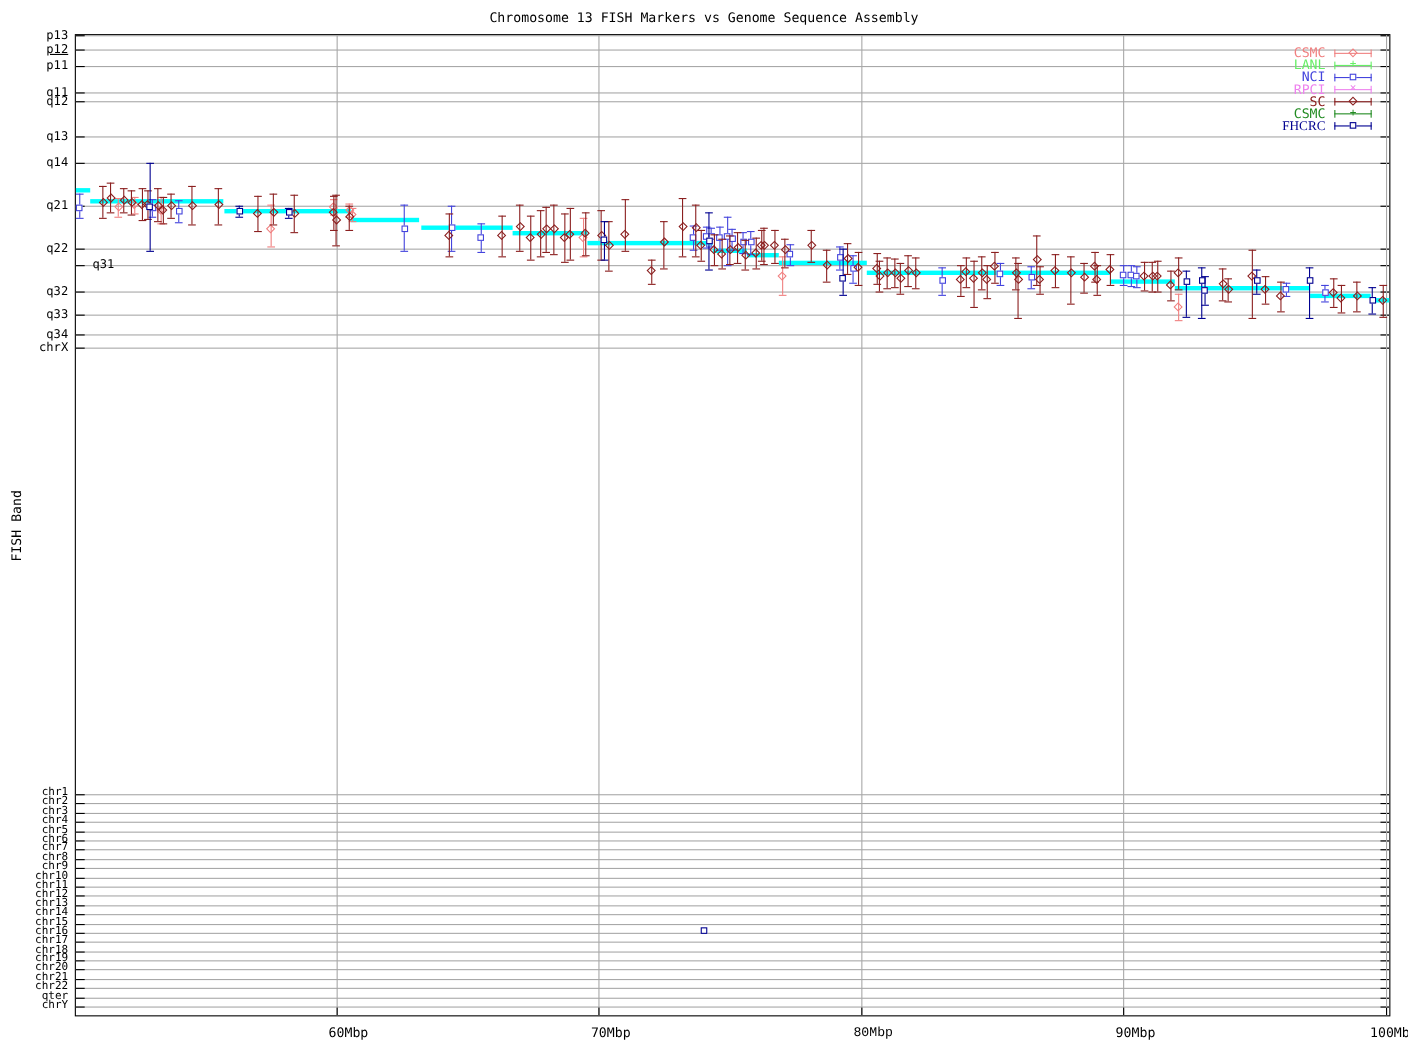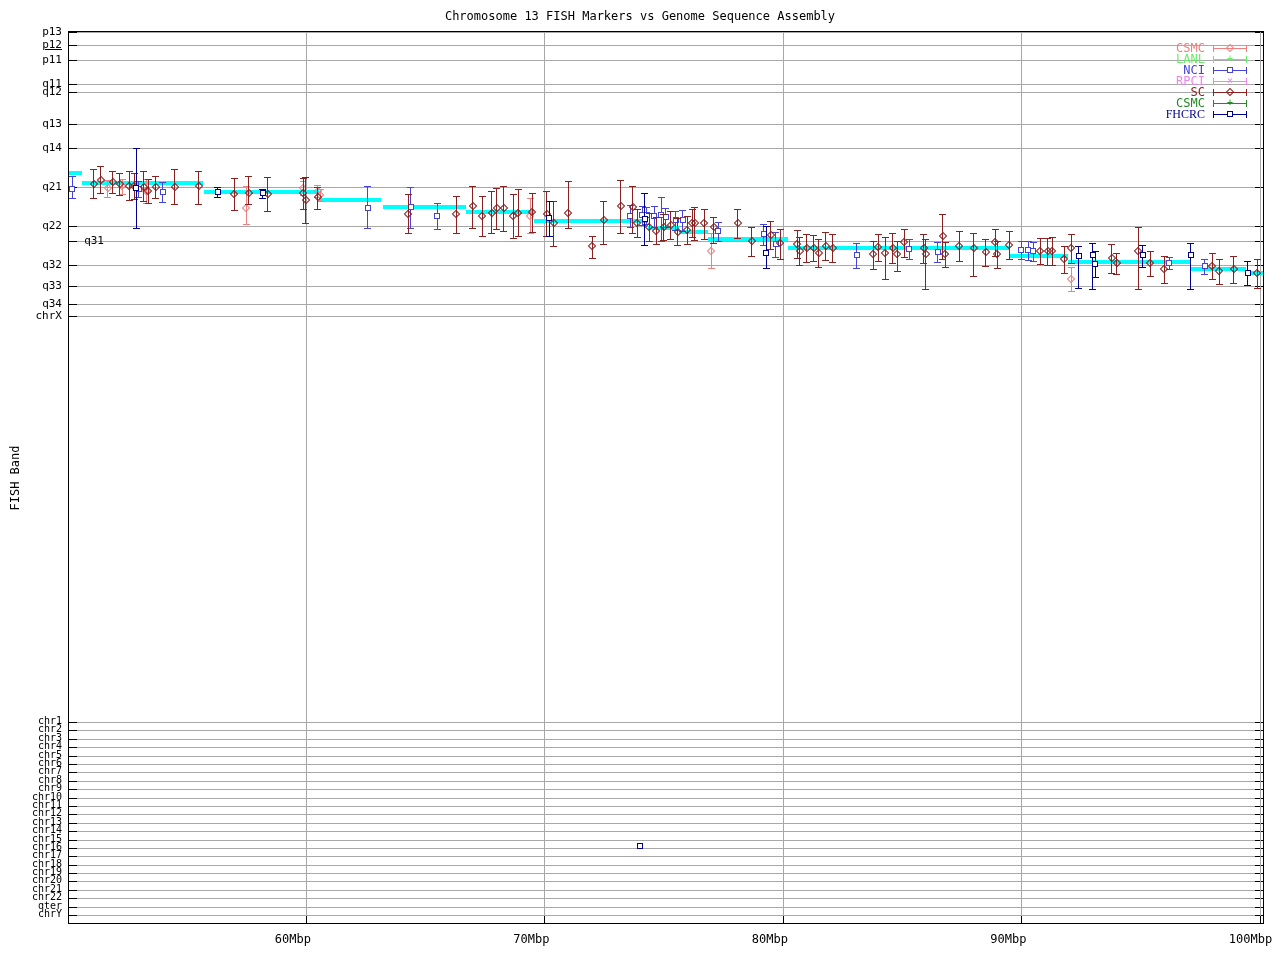--- a/index.html
+++ b/index.html
@@ -11,21 +11,21 @@
           transform:rotate(-90deg);}
   #plot-area{position:absolute;left:68px;top:31px;width:1194px;height:891px;
              border:1px solid #000;box-sizing:content-box;}
   .hgrid{position:absolute;left:0;width:100%;height:1px;background:#a8a8a8;}
   .vgrid{position:absolute;top:0;height:100%;width:1px;background:#a8a8a8;}
   .ytick{position:absolute;left:0;width:8px;height:1px;background:#000;}
   .ytick.right{left:auto;right:0;}
   .xtick{position:absolute;bottom:0;width:1px;height:7px;background:#000;}
   .ylab{position:absolute;left:0;width:62px;text-align:right;font-size:11px;line-height:11px;}
   .ylab.chr{font-size:10px;line-height:10px;}
-  .xlab{position:absolute;top:932px;width:60px;text-align:left;font-size:12px;}
+  .xlab{position:absolute;top:932px;width:60px;text-align:right;font-size:12px;}
   .seg{position:absolute;height:4px;background:#00ffff;}
   .ebar{position:absolute;width:1px;}
   .ecap{position:absolute;width:7px;height:1px;}
   .mk-diamond{position:absolute;width:4px;height:4px;border:1px solid;transform:rotate(45deg);background:transparent;}
   .mk-square{position:absolute;width:4px;height:4px;border:1px solid;background:#fff;}
   .legend-row{position:absolute;right:16px;display:flex;align-items:center;font-size:12px;height:12px;}
   .legend-label{margin-right:8px;}
   .legend-sample{position:relative;width:34px;height:9px;}
   .legend-sample .hline{position:absolute;left:0;top:4px;width:34px;height:1px;}
   .legend-sample .cap{position:absolute;top:1px;width:1px;height:7px;}
@@ -808,17 +808,17 @@
       <div class="ylab chr" style="top: 850px;">chr17</div>
       <div class="ylab chr" style="top: 859px;">chr18</div>
       <div class="ylab chr" style="top: 867px;">chr19</div>
       <div class="ylab chr" style="top: 875px;">chr20</div>
       <div class="ylab chr" style="top: 884px;">chr21</div>
       <div class="ylab chr" style="top: 892px;">chr22</div>
       <div class="ylab chr" style="top: 901px;">qter</div>
       <div class="ylab chr" style="top: 909px;">chrY</div>
       <div class="xlab" style="left: 274.83px;">60Mbp</div>
       <div class="xlab" style="left: 513.331px;">70Mbp</div>
-      <div class="xlab" style="left: 751.831px;">80Mbp</div>
+      <div class="xlab" style="left: 751.831px; font-family: Liberation Mono, monospace;">80Mbp</div>
       <div class="xlab" style="left: 990.331px;">90Mbp</div>
       <div class="xlab" style="left: 1228.83px;">100Mbp</div>
     </div>
 </div>
 
 </body></html>

